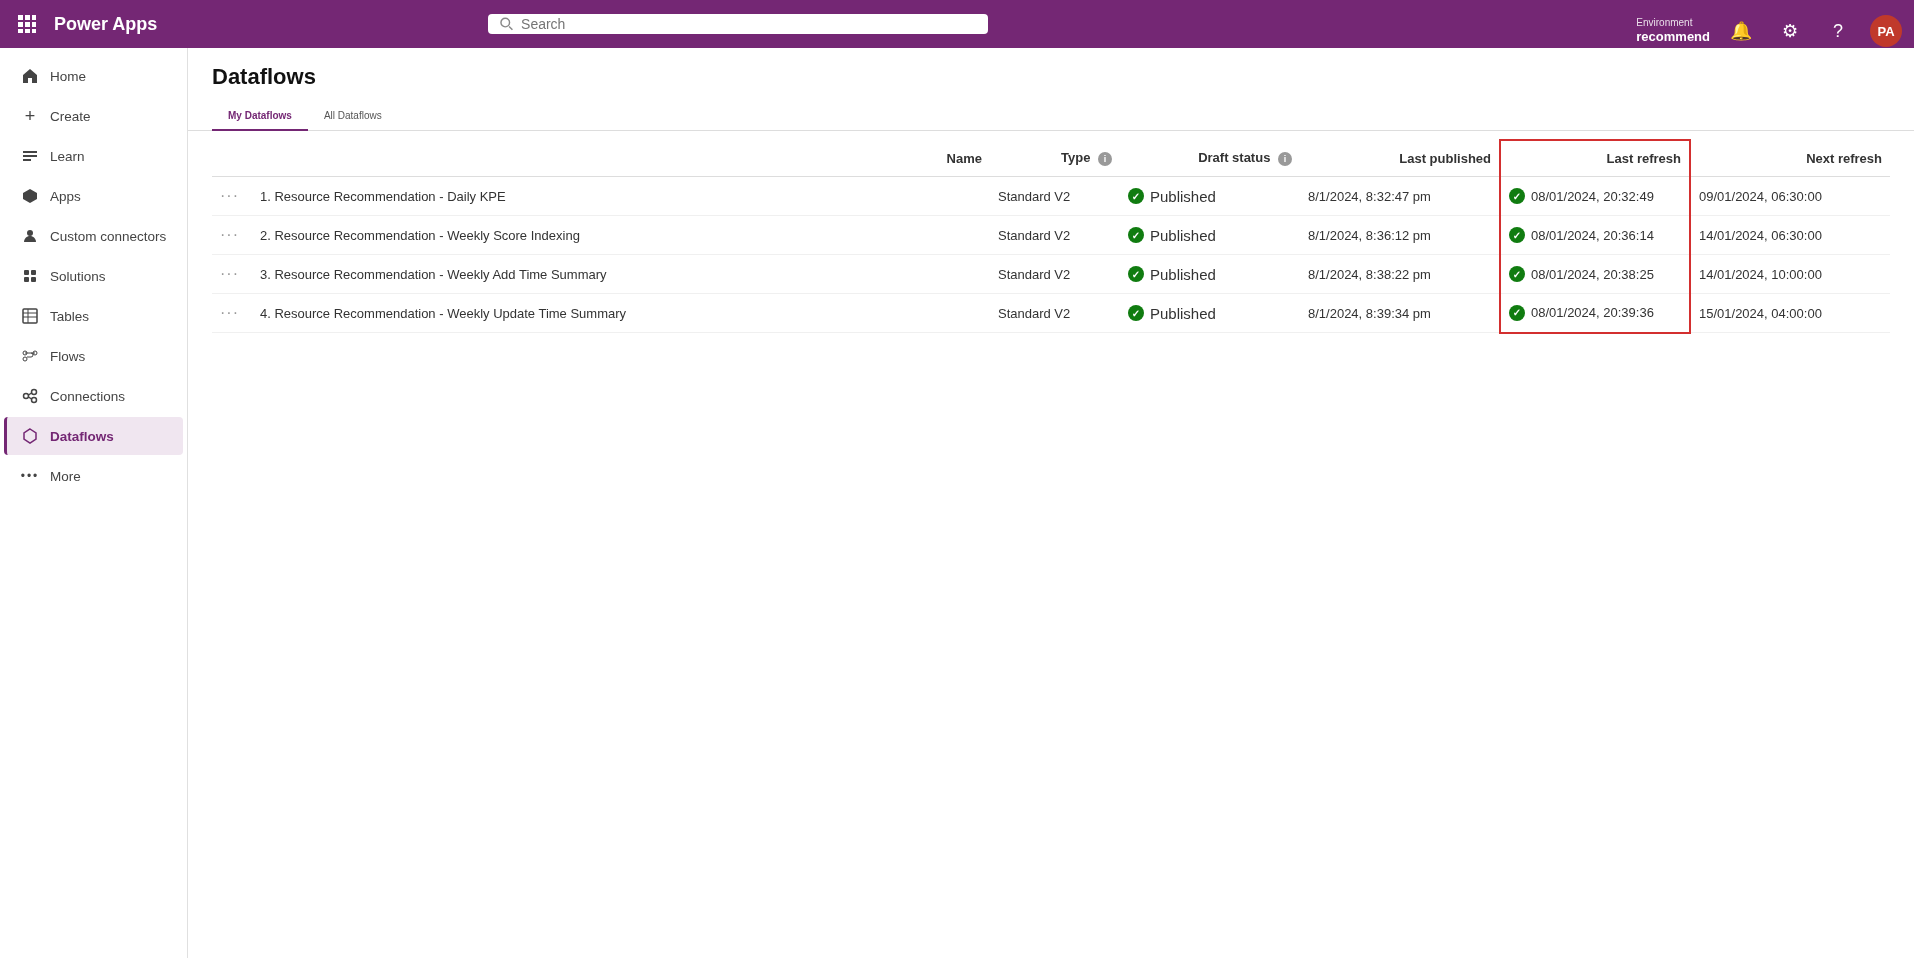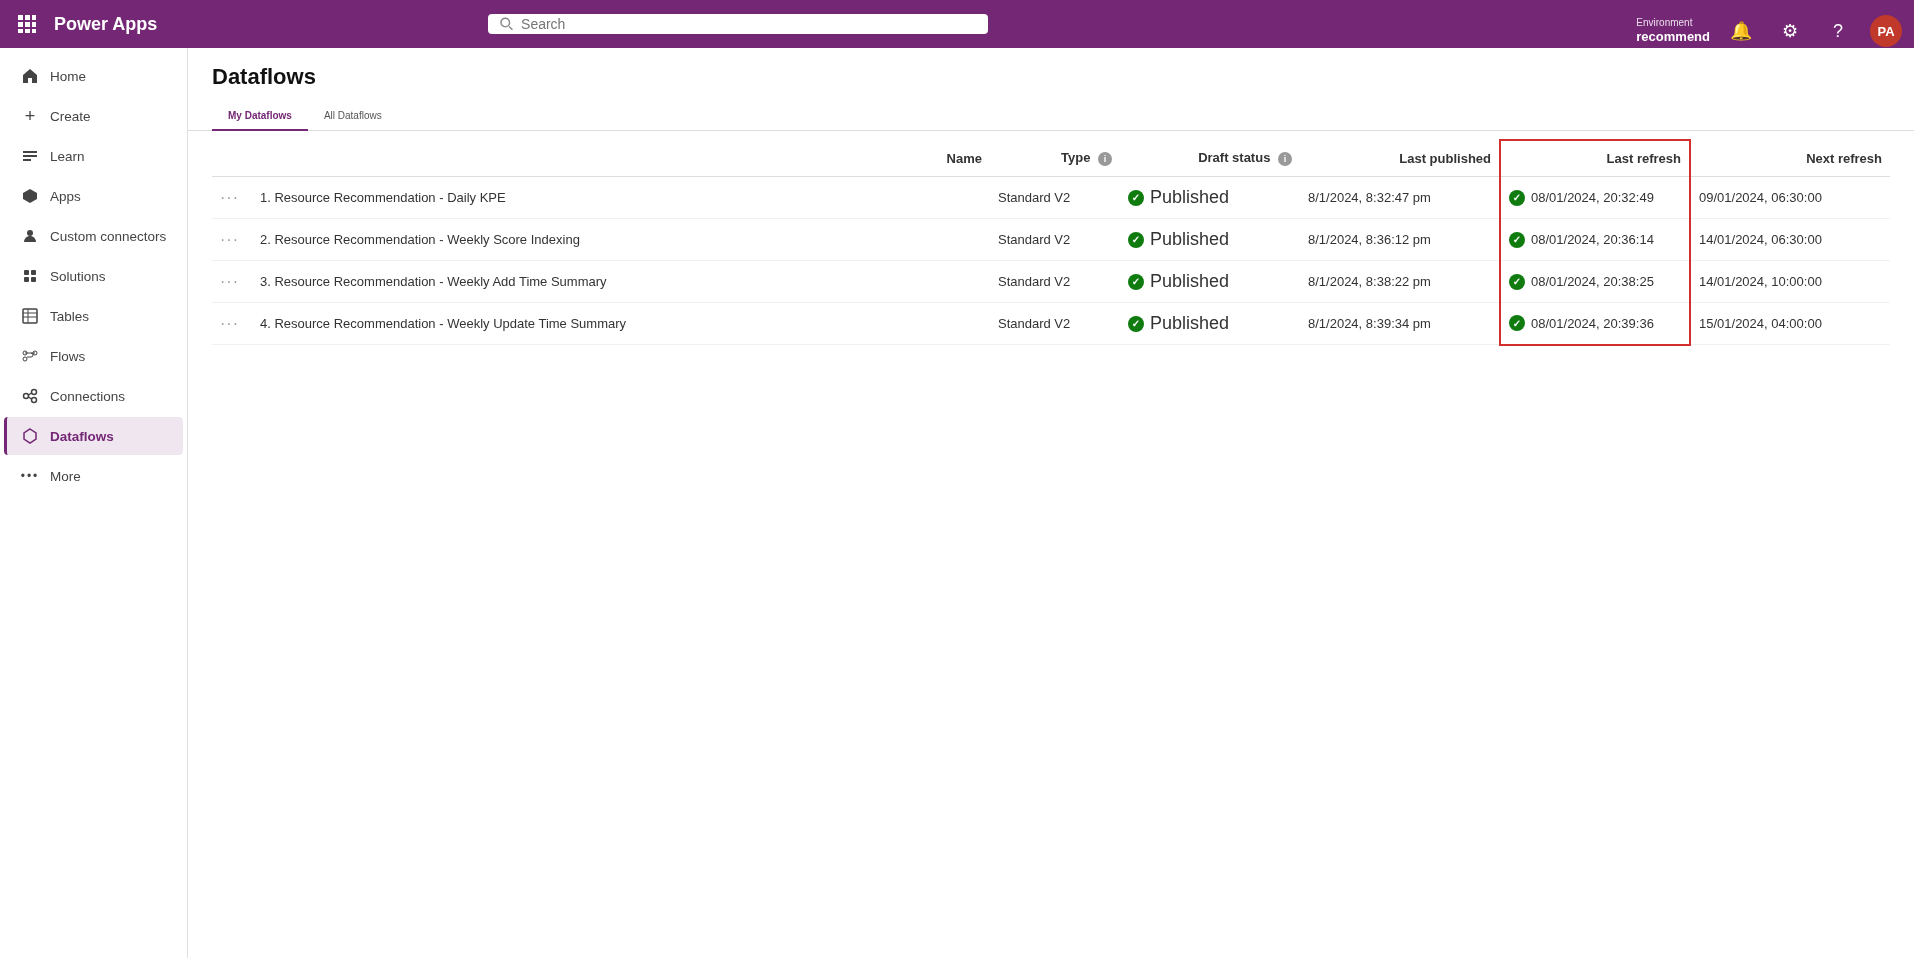--- a/index.html
+++ b/index.html
@@ -162,21 +162,21 @@
       color: #333;
       border-bottom: 1px solid #f0f0f0;
       vertical-align: middle;
     }
     .row-menu { color: #999; cursor: pointer; font-size: 16px; letter-spacing: 1px; }
     .status-badge {
       display: flex;
       align-items: center;
       gap: 6px;
       color: #333;
-      font-size: 18px;
+      font-size: 15px;
     }
     .status-dot {
       width: 16px; height: 16px;
       background: #107c10;
       border-radius: 50%;
       display: flex; align-items: center; justify-content: center;
       flex-shrink: 0;
     }
     .status-dot::after {
       content: '✓';

